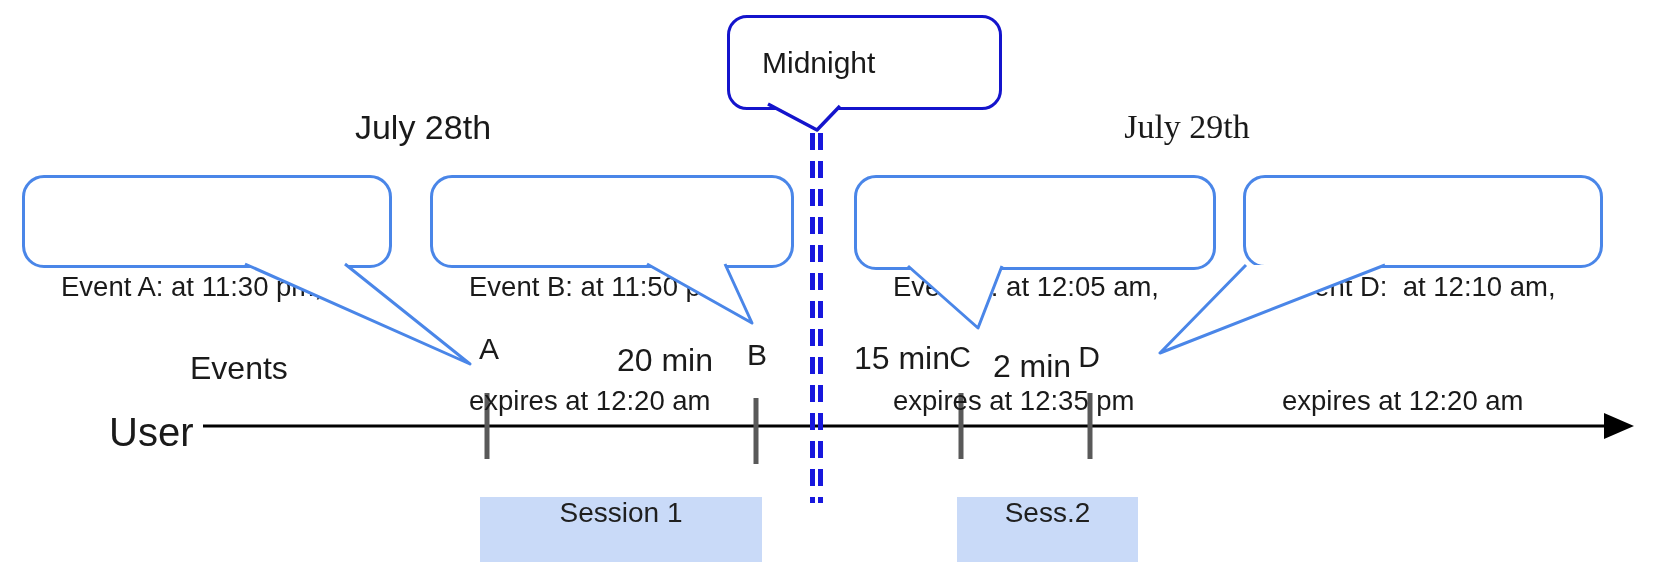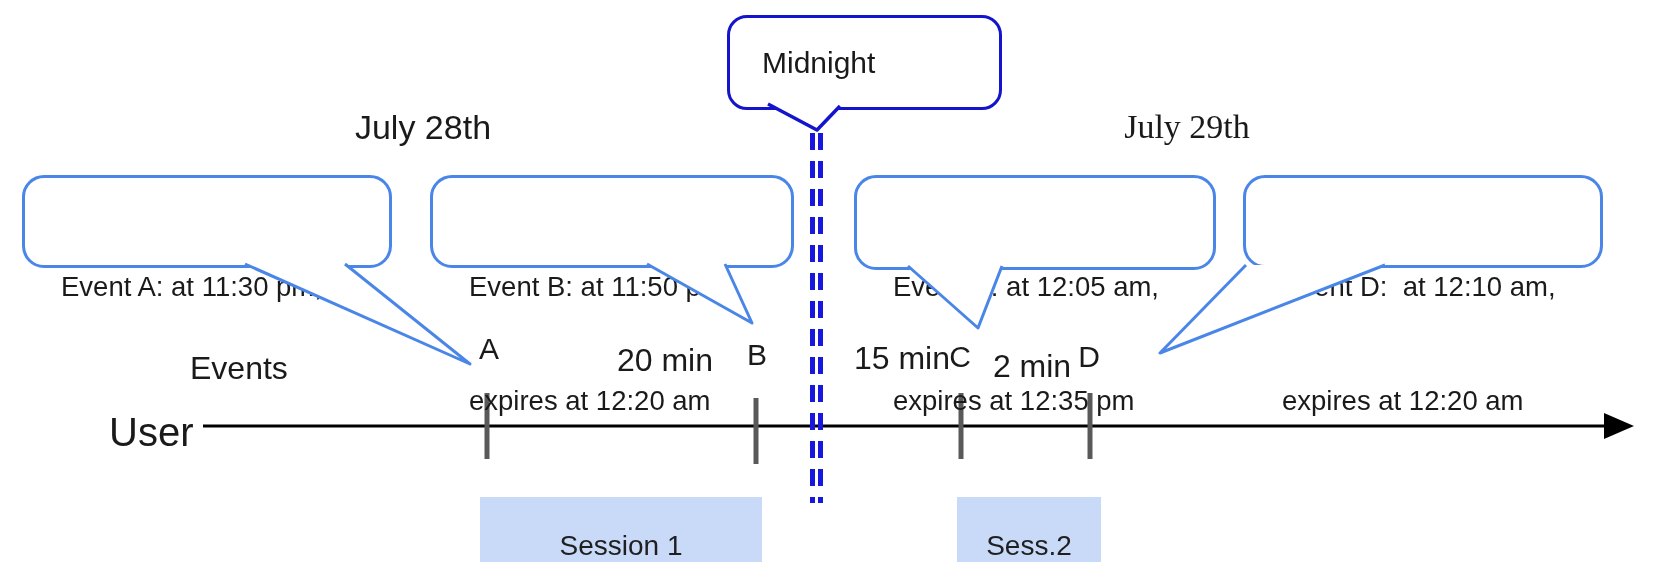--- a/index.html
+++ b/index.html
@@ -33,21 +33,21 @@
   .midnight-bubble{
     box-sizing:border-box;background:#fff;border:3.5px solid var(--midnight-border);
     border-radius:20px;z-index:2;display:flex;align-items:center;
     font-size:30px;padding-left:26px;white-space:nowrap;
   }
   .axis-label{font-size:40px;z-index:2;white-space:nowrap;}
   .events-label{font-size:32px;z-index:2;white-space:nowrap;}
   .mark-label{font-size:30px;transform:translateX(-50%);z-index:2;white-space:nowrap;}
   .interval-label{font-size:32px;transform:translateX(-50%);z-index:2;white-space:nowrap;}
   .session-box{
-    background:var(--session-fill);z-index:1;display:flex;align-items:flex-end;justify-content:center;
+    background:var(--session-fill);z-index:1;display:flex;align-items:flex-start;justify-content:center;
     font-size:28px;color:#1f1f1f;white-space:nowrap;
   }
   .tails-layer{z-index:3;}
   .base-layer{z-index:1;}
 </style>
 </head>
 <body>
 
 <div id="stage">
 
@@ -104,17 +104,17 @@
   <div class="abs mark-label" style="left:960px;top:340px;">C</div>
   <div class="abs mark-label" style="left:1089px;top:340px;">D</div>
 
   <div class="abs interval-label" style="left:665px;top:342px;">20 min</div>
   <div class="abs interval-label" style="left:878px;top:340px;margin-left:24px;">15 min</div>
   <div class="abs interval-label" style="left:1032px;top:348px;">2 min</div>
 
   <div class="abs session-box" style="left:480px;top:497px;width:282px;height:65px;">
     <span>Session 1</span>
   </div>
-  <div class="abs session-box" style="left:957px;top:497px;width:144px;height:65px;">
+  <div class="abs session-box" style="left:957px;top:497px;width:181px;height:65px;">
     <span>Sess.2</span>
   </div>
 
 </div>
 
 </body></html>

